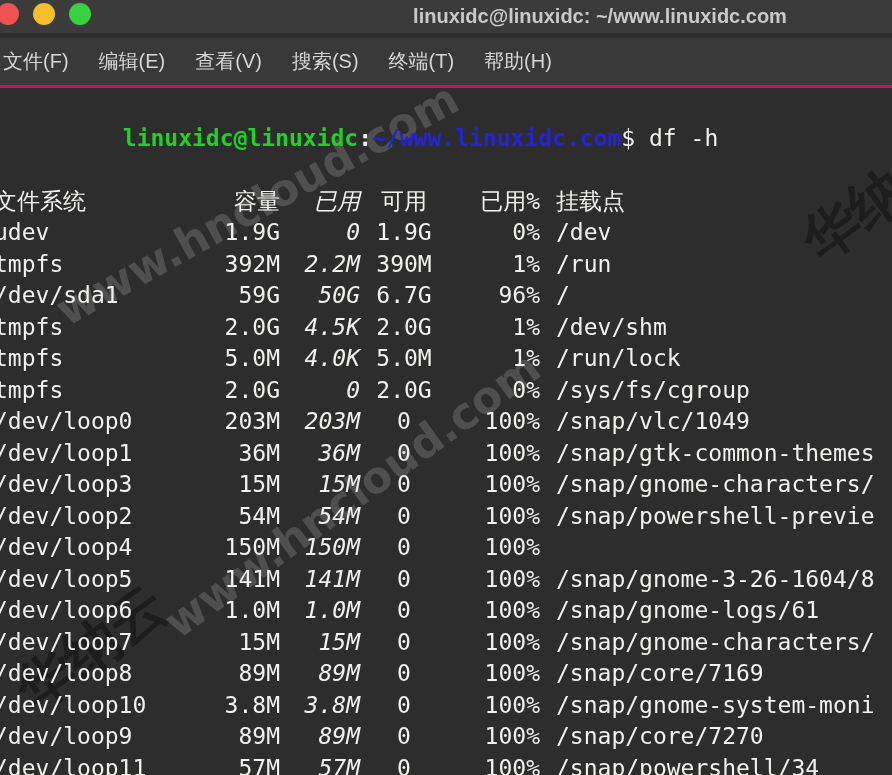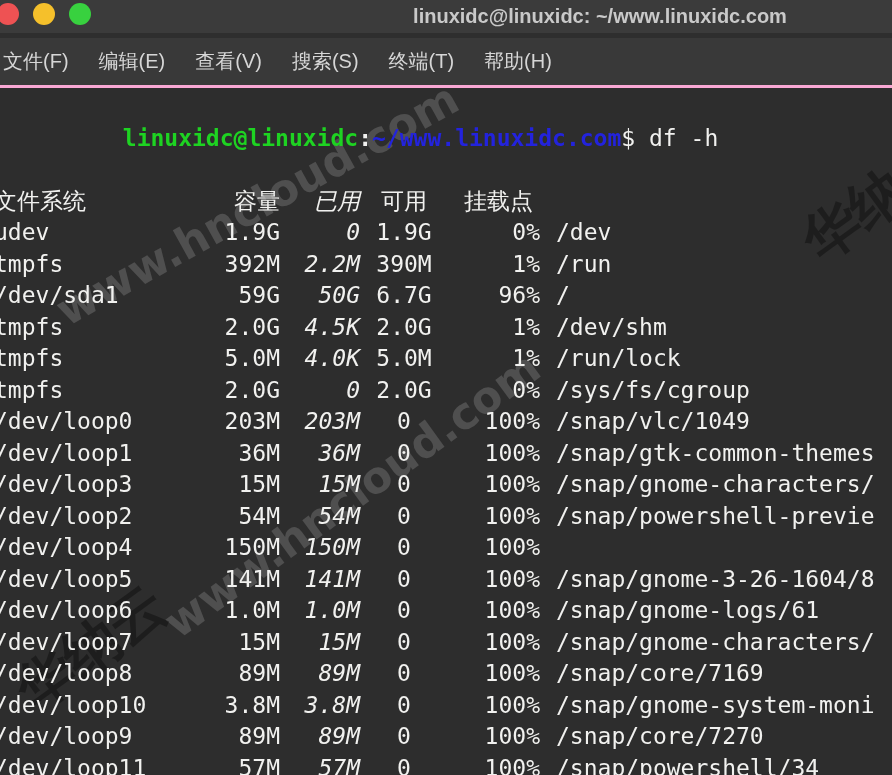--- a/index.html
+++ b/index.html
@@ -24,21 +24,21 @@
   .traffic{position:absolute;top:3px;left:-3px;display:flex;gap:14px;}
   .light{width:22px;height:22px;border-radius:50%;display:inline-block;}
   .title-text{
     position:absolute;top:5px;left:600px;transform:translateX(-50%);
     font-size:20px;font-weight:bold;color:var(--title-fg);white-space:nowrap;
   }
 
   
   .menubar{
     height:55px;background:var(--menubar-bg);
-    border-top:5px solid var(--seam);border-bottom:3px solid #f9a8d4;
+    border-top:5px solid var(--seam);border-bottom:3px solid #be185d;
     display:flex;align-items:center;gap:30px;padding-left:3px;
   }
   .menu-item{
     font-size:20px;color:var(--menu-fg);white-space:nowrap;cursor:default;
   }
 
   
   .terminal{
     position:relative;height:687px;background:var(--term-bg);
     font-family:"DejaVu Sans Mono","Liberation Mono",monospace;
@@ -101,20 +101,21 @@
     <div class="term-content">
       <div class="prompt-line">
         <span class="prompt-user">linuxidc@linuxidc</span><span class="prompt-sep">:</span><span class="prompt-path">~/www.linuxidc.com</span><span class="prompt-dollar">$</span><span class="prompt-cmd"> df -h</span>
       </div>
 
       <div class="t-row">
         <span class="c-fs">文件系统</span>
         <span class="c-cap">容量</span>
         <span class="c-used">已用</span>
         <span class="c-avail">可用</span>
+        <span class="c-pct">已用%</span>
         <span class="c-mount">挂载点</span>
       </div>
 
       <div id="df-rows">
           <div class="t-row">
             <span class="c-fs">udev</span>
             <span class="c-cap">1.9G</span>
             <span class="c-used">0</span>
             <span class="c-avail">1.9G</span>
             <span class="c-pct">0%</span>

